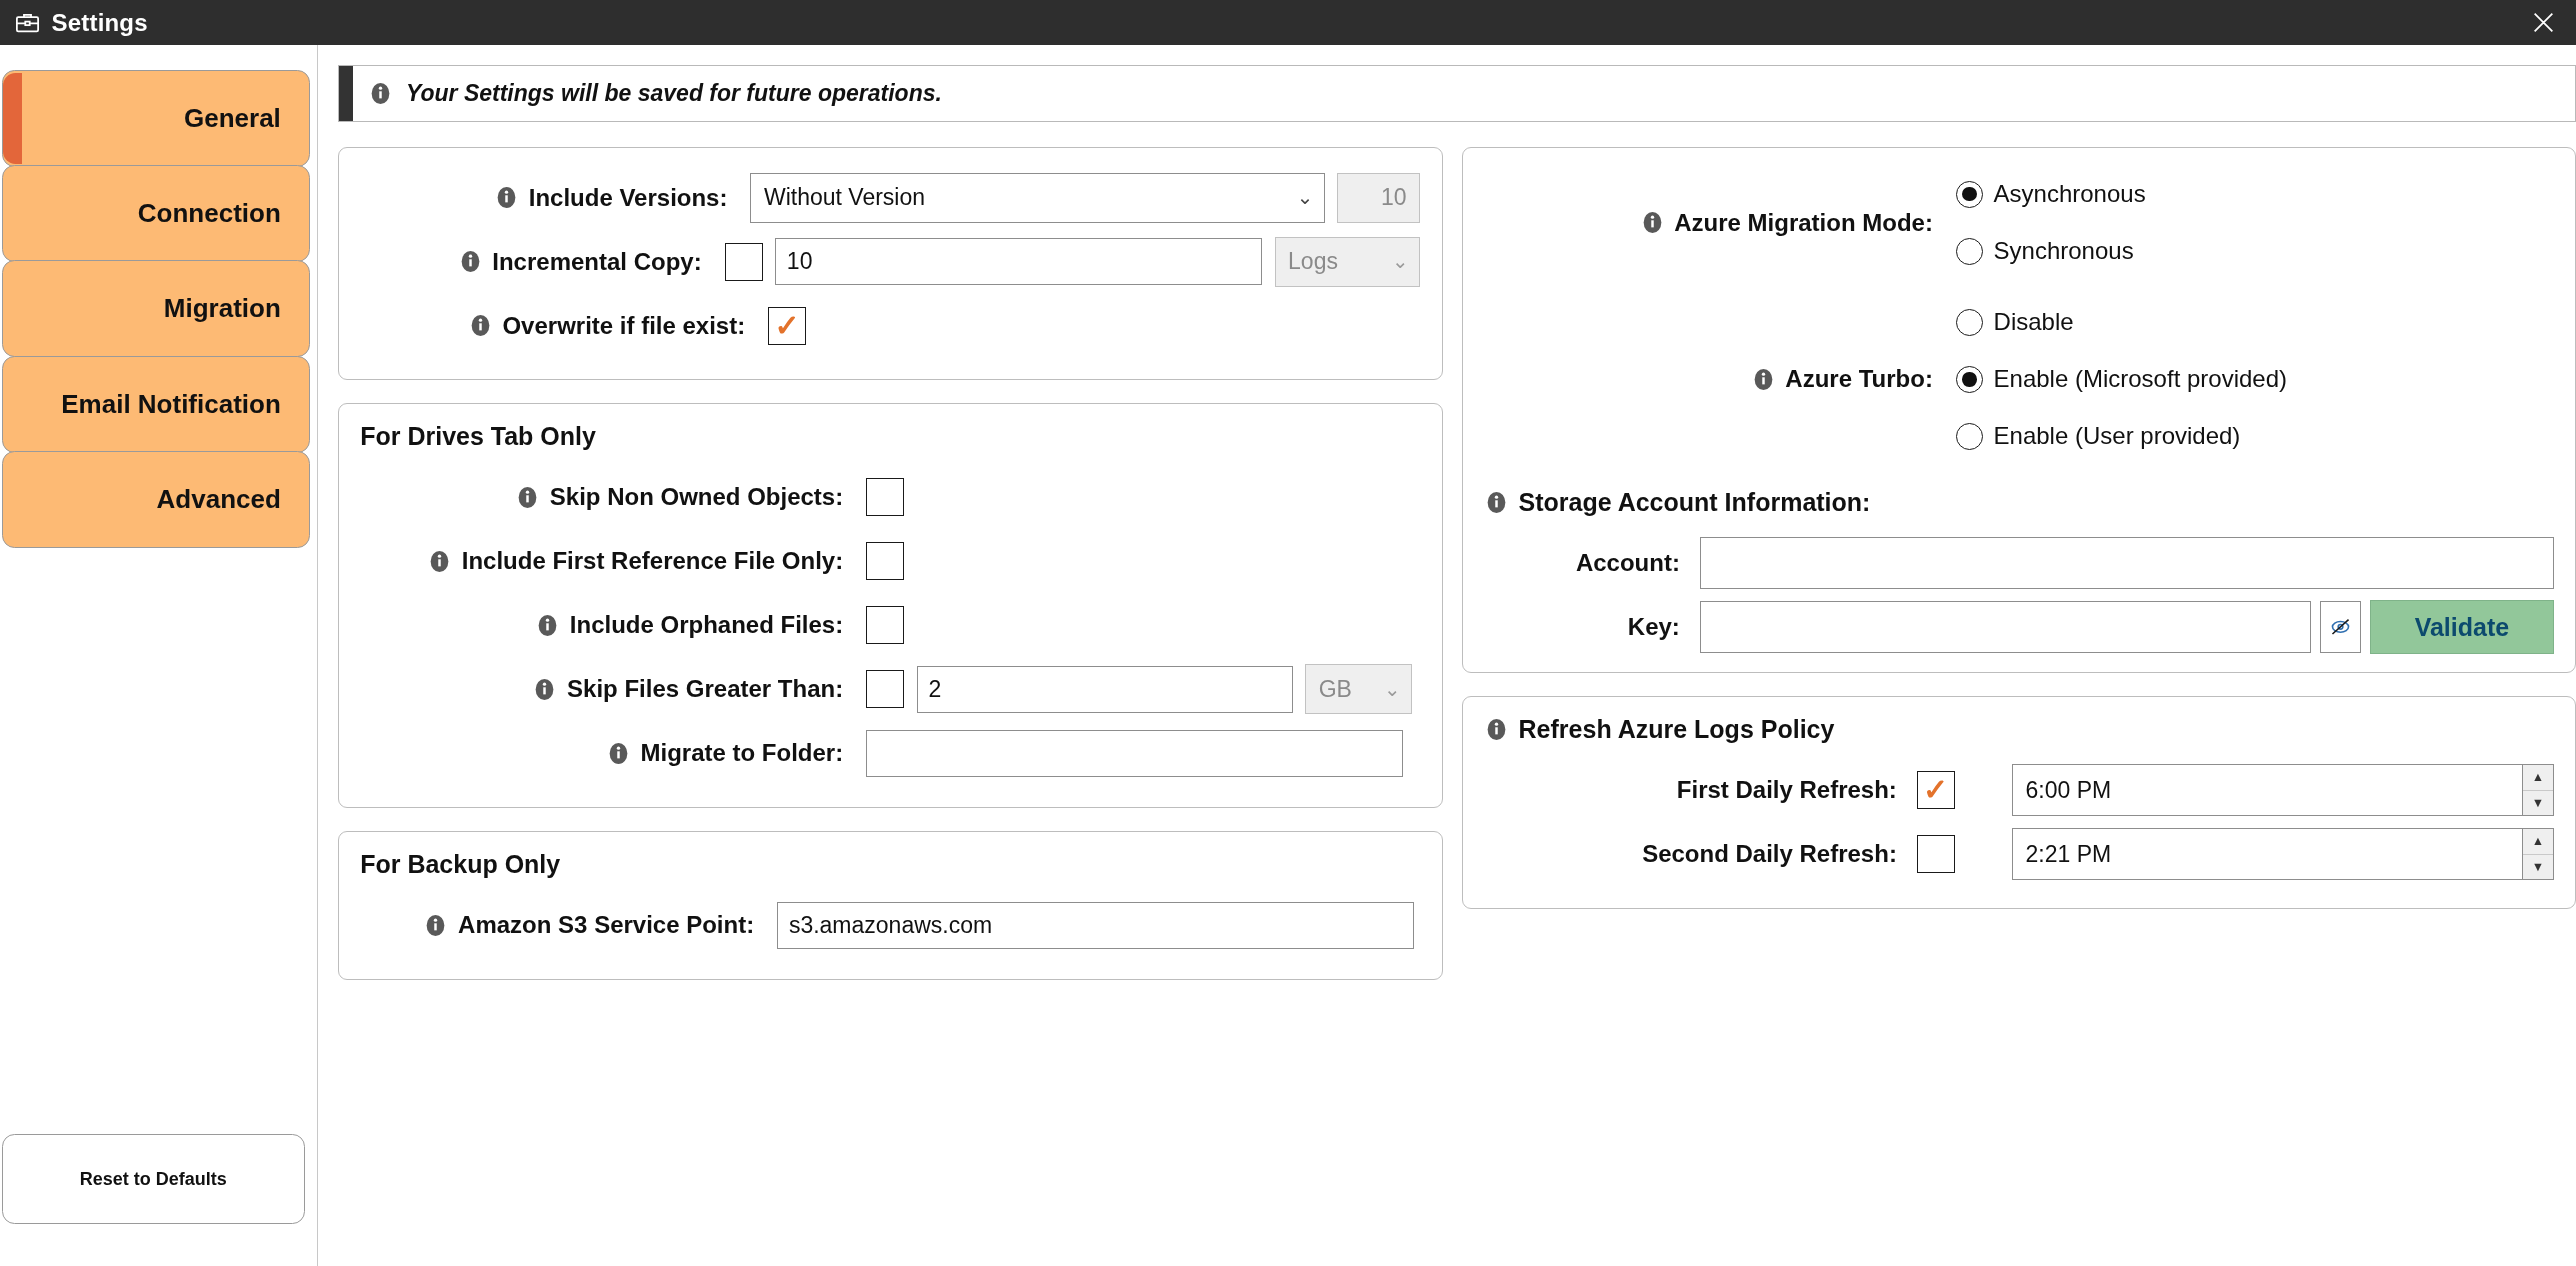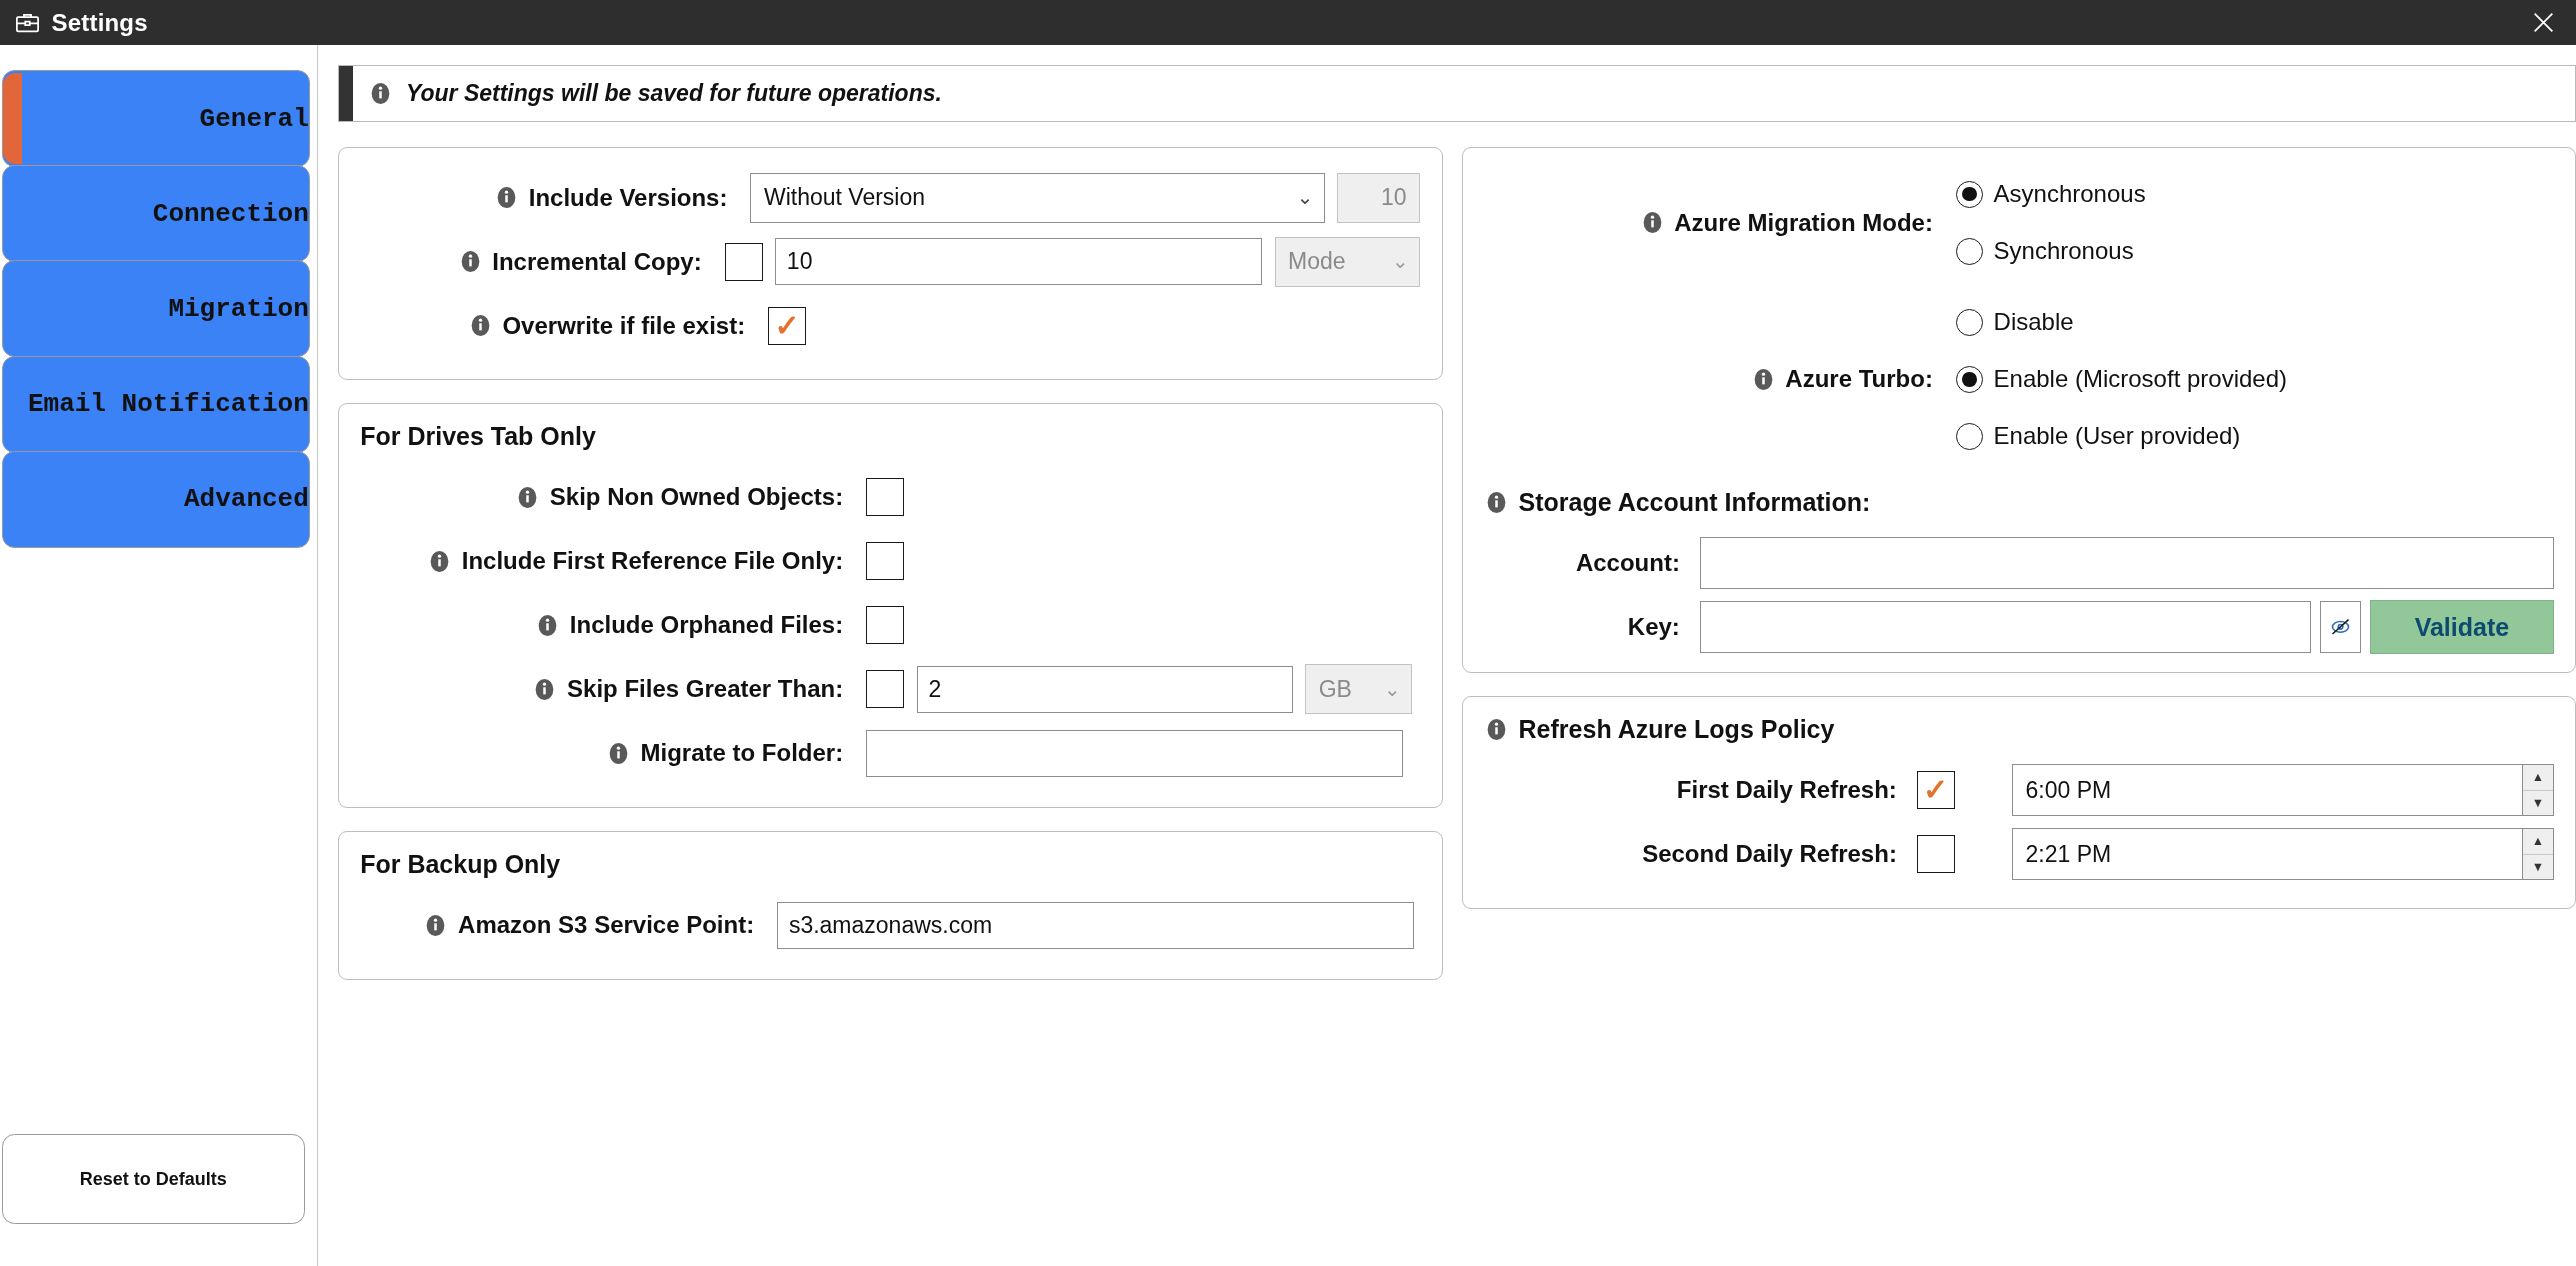--- a/index.html
+++ b/index.html
@@ -37,26 +37,25 @@
     padding: 25px 0 0 0;
     display: flex; flex-direction: column;
     position: relative;
   }
   .tab {
     position: relative;
     height: 97px;
     margin: 0 7.2px -1.8px 1.8px;
     border: 0.9px solid #9a9a9a;
     border-radius: 12.5px;
-    background: #3b82f6;
+    background: #fdba74;
     display: flex; align-items: center; justify-content: flex-end;
-    padding-right: 0;
+    padding-right: 28px;
     font-size: 26px; font-weight: bold; color: #111111;
     cursor: pointer;
-    font-family: Liberation Mono, monospace;
   }
   .tab.active::before {
     content: ""; position: absolute; left: 0px; top: 1.8px; bottom: 1.8px;
     width: 19.7px; border-radius: 12.5px 0 0 12.5px;
     background: #e3663a;
   }
   .reset-wrap { margin-top: auto; padding: 0 7.2px 43px 1.8px; }
   .reset-btn {
     width: 303px; height: 90px;
     border: 0.9px solid #9a9a9a; border-radius: 12.5px;
@@ -259,21 +258,21 @@
                     <rect x="11.6" y="10.5" width="2.8" height="8" fill="#fff"></rect>
                     <circle cx="13" cy="7" r="1.9" fill="#fff"></circle>
                   </svg></span>
               <span>Incremental Copy:</span>
             </div>
             <div class="cbox" style="margin-left:23px"></div>
             <div class="tin" style="margin-left:12.5px; width:546px">
               <span>10</span>
             </div>
             <div class="sel disabled" style="margin-left:12.5px; width:161px">
-              <span>Mode</span>
+              <span>Logs</span>
               <span class="chev">⌄</span>
             </div>
           </div>
 
           <div class="row">
             <div class="row-label" style="width:385px">
               <span class="info-ic"><svg width="23" height="23" viewBox="0 0 26 26">
                     <ellipse cx="13" cy="13" rx="10" ry="12" fill="#595959"></ellipse>
                     <rect x="11.6" y="10.5" width="2.8" height="8" fill="#fff"></rect>
                     <circle cx="13" cy="7" r="1.9" fill="#fff"></circle>

